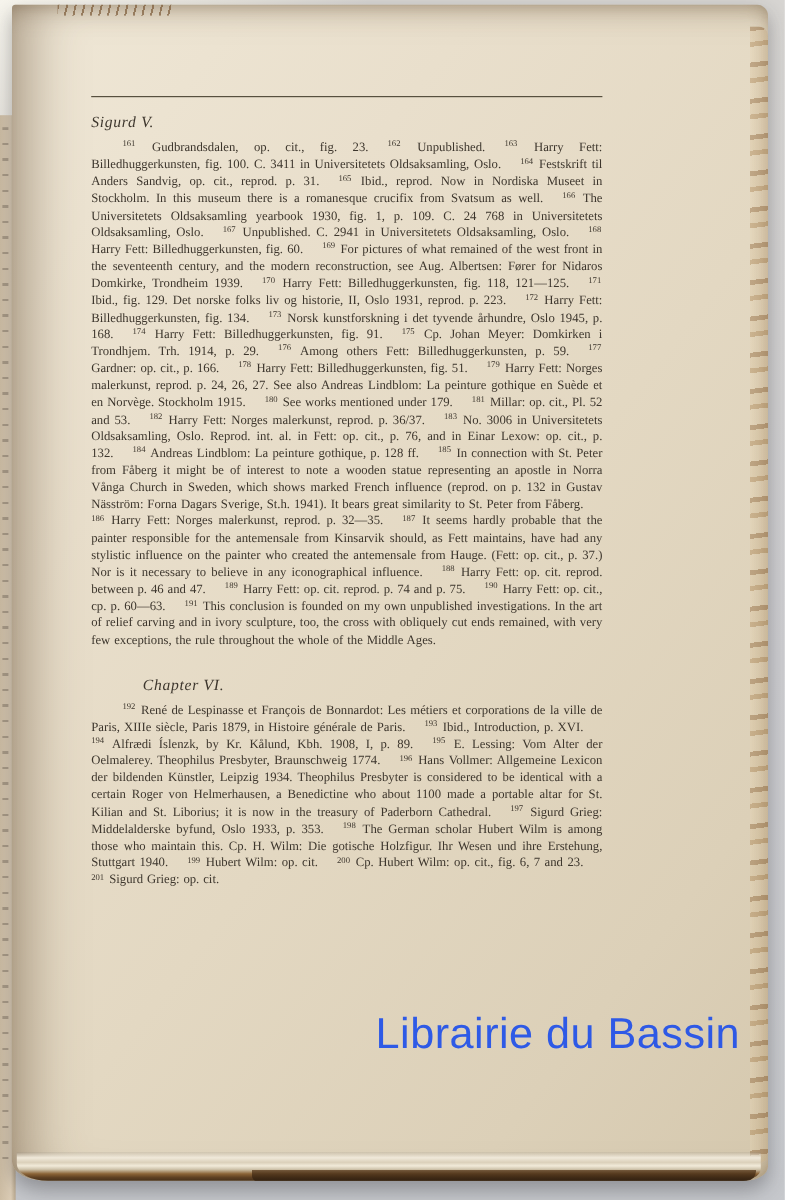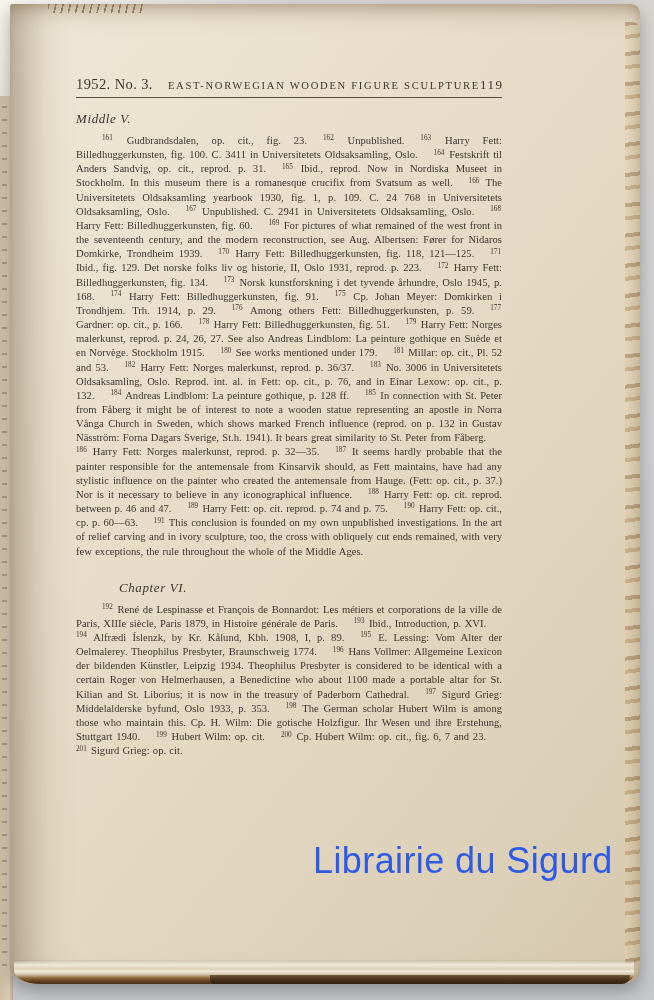--- a/index.html
+++ b/index.html
@@ -85,33 +85,28 @@
 
   <div class="facing-strip">
     <div class="marks"></div>
   </div>
 
   <div class="book-page">
     <div class="stitching"></div>
     <div class="deckle"></div>
 
     <div class="page-text">
-      <div class="header-row">
-        <span class="journal-no">1952. No. 3.</span>
-        <span class="running-title">EAST-NORWEGIAN WOODEN FIGURE SCULPTURE</span>
-        <span class="page-number">119</span>
-      </div>
       <hr class="header-rule">
       <div id="sections">
-          <div class="chapter-heading">Middle V.</div>
+          <div class="chapter-heading">Sigurd V.</div>
           <p class="notes"><sup class="fn">161</sup> Gudbrandsdalen, op. cit., fig. 23.  <sup class="fn">162</sup> Unpublished.  <sup class="fn">163</sup> Harry Fett: Billedhuggerkunsten, fig. 100. C. 3411 in Universitetets Oldsaksamling, Oslo.  <sup class="fn">164</sup> Festskrift til Anders Sandvig, op. cit., reprod. p. 31.  <sup class="fn">165</sup> Ibid., reprod. Now in Nordiska Museet in Stockholm. In this museum there is a romanesque crucifix from Svatsum as well.  <sup class="fn">166</sup> The Universitetets Oldsaksamling yearbook 1930, fig. 1, p. 109. C. 24 768 in Universitetets Oldsaksamling, Oslo.  <sup class="fn">167</sup> Unpublished. C. 2941 in Universitetets Oldsaksamling, Oslo.  <sup class="fn">168</sup> Harry Fett: Billedhuggerkunsten, fig. 60.  <sup class="fn">169</sup> For pictures of what remained of the west front in the seventeenth century, and the modern reconstruction, see Aug. Albertsen: Fører for Nidaros Domkirke, Trondheim 1939.  <sup class="fn">170</sup> Harry Fett: Billedhuggerkunsten, fig. 118, 121—125.  <sup class="fn">171</sup> Ibid., fig. 129. Det norske folks liv og historie, II, Oslo 1931, reprod. p. 223.  <sup class="fn">172</sup> Harry Fett: Billedhuggerkunsten, fig. 134.  <sup class="fn">173</sup> Norsk kunstforskning i det tyvende århundre, Oslo 1945, p. 168.  <sup class="fn">174</sup> Harry Fett: Billedhuggerkunsten, fig. 91.  <sup class="fn">175</sup> Cp. Johan Meyer: Domkirken i Trondhjem. Trh. 1914, p. 29.  <sup class="fn">176</sup> Among others Fett: Billedhuggerkunsten, p. 59.  <sup class="fn">177</sup> Gardner: op. cit., p. 166.  <sup class="fn">178</sup> Harry Fett: Billedhuggerkunsten, fig. 51.  <sup class="fn">179</sup> Harry Fett: Norges malerkunst, reprod. p. 24, 26, 27. See also Andreas Lindblom: La peinture gothique en Suède et en Norvège. Stockholm 1915.  <sup class="fn">180</sup> See works mentioned under 179.  <sup class="fn">181</sup> Millar: op. cit., Pl. 52 and 53.  <sup class="fn">182</sup> Harry Fett: Norges malerkunst, reprod. p. 36/37.  <sup class="fn">183</sup> No. 3006 in Universitetets Oldsaksamling, Oslo. Reprod. int. al. in Fett: op. cit., p. 76, and in Einar Lexow: op. cit., p. 132.  <sup class="fn">184</sup> Andreas Lindblom: La peinture gothique, p. 128 ff.  <sup class="fn">185</sup> In connection with St. Peter from Fåberg it might be of interest to note a wooden statue representing an apostle in Norra Vånga Church in Sweden, which shows marked French influence (reprod. on p. 132 in Gustav Näsström: Forna Dagars Sverige, St.h. 1941). It bears great similarity to St. Peter from Fåberg.  <sup class="fn">186</sup> Harry Fett: Norges malerkunst, reprod. p. 32—35.  <sup class="fn">187</sup> It seems hardly probable that the painter responsible for the antemensale from Kinsarvik should, as Fett maintains, have had any stylistic influence on the painter who created the antemensale from Hauge. (Fett: op. cit., p. 37.) Nor is it necessary to believe in any iconographical influence.  <sup class="fn">188</sup> Harry Fett: op. cit. reprod. between p. 46 and 47.  <sup class="fn">189</sup> Harry Fett: op. cit. reprod. p. 74 and p. 75.  <sup class="fn">190</sup> Harry Fett: op. cit., cp. p. 60—63.  <sup class="fn">191</sup> This conclusion is founded on my own unpublished investigations. In the art of relief carving and in ivory sculpture, too, the cross with obliquely cut ends remained, with very few exceptions, the rule throughout the whole of the Middle Ages.</p>
           <div class="chapter-heading">Chapter VI.</div>
           <p class="notes"><sup class="fn">192</sup> René de Lespinasse et François de Bonnardot: Les métiers et corporations de la ville de Paris, XIIIe siècle, Paris 1879, in Histoire générale de Paris.  <sup class="fn">193</sup> Ibid., Introduction, p. XVI.  <sup class="fn">194</sup> Alfrædi Íslenzk, by Kr. Kålund, Kbh. 1908, I, p. 89.  <sup class="fn">195</sup> E. Lessing: Vom Alter der Oelmalerey. Theophilus Presbyter, Braunschweig 1774.  <sup class="fn">196</sup> Hans Vollmer: Allgemeine Lexicon der bildenden Künstler, Leipzig 1934. Theophilus Presbyter is considered to be identical with a certain Roger von Helmerhausen, a Benedictine who about 1100 made a portable altar for St. Kilian and St. Liborius; it is now in the treasury of Paderborn Cathedral.  <sup class="fn">197</sup> Sigurd Grieg: Middelalderske byfund, Oslo 1933, p. 353.  <sup class="fn">198</sup> The German scholar Hubert Wilm is among those who maintain this. Cp. H. Wilm: Die gotische Holzfigur. Ihr Wesen und ihre Erstehung, Stuttgart 1940.  <sup class="fn">199</sup> Hubert Wilm: op. cit.  <sup class="fn">200</sup> Cp. Hubert Wilm: op. cit., fig. 6, 7 and 23.  <sup class="fn">201</sup> Sigurd Grieg: op. cit.</p>
         </div>
     </div>
 
     <div class="bottom-edges"></div>
     <div class="bottom-rim-dark"></div>
   </div>
 
-  <div class="watermark" style="color: rgb(32, 80, 234);">Librairie du Sigurd</div>
+  <div class="watermark" style="color: rgb(32, 80, 234);">Librairie du Bassin</div>
 
 </div>
 
 </body></html>

